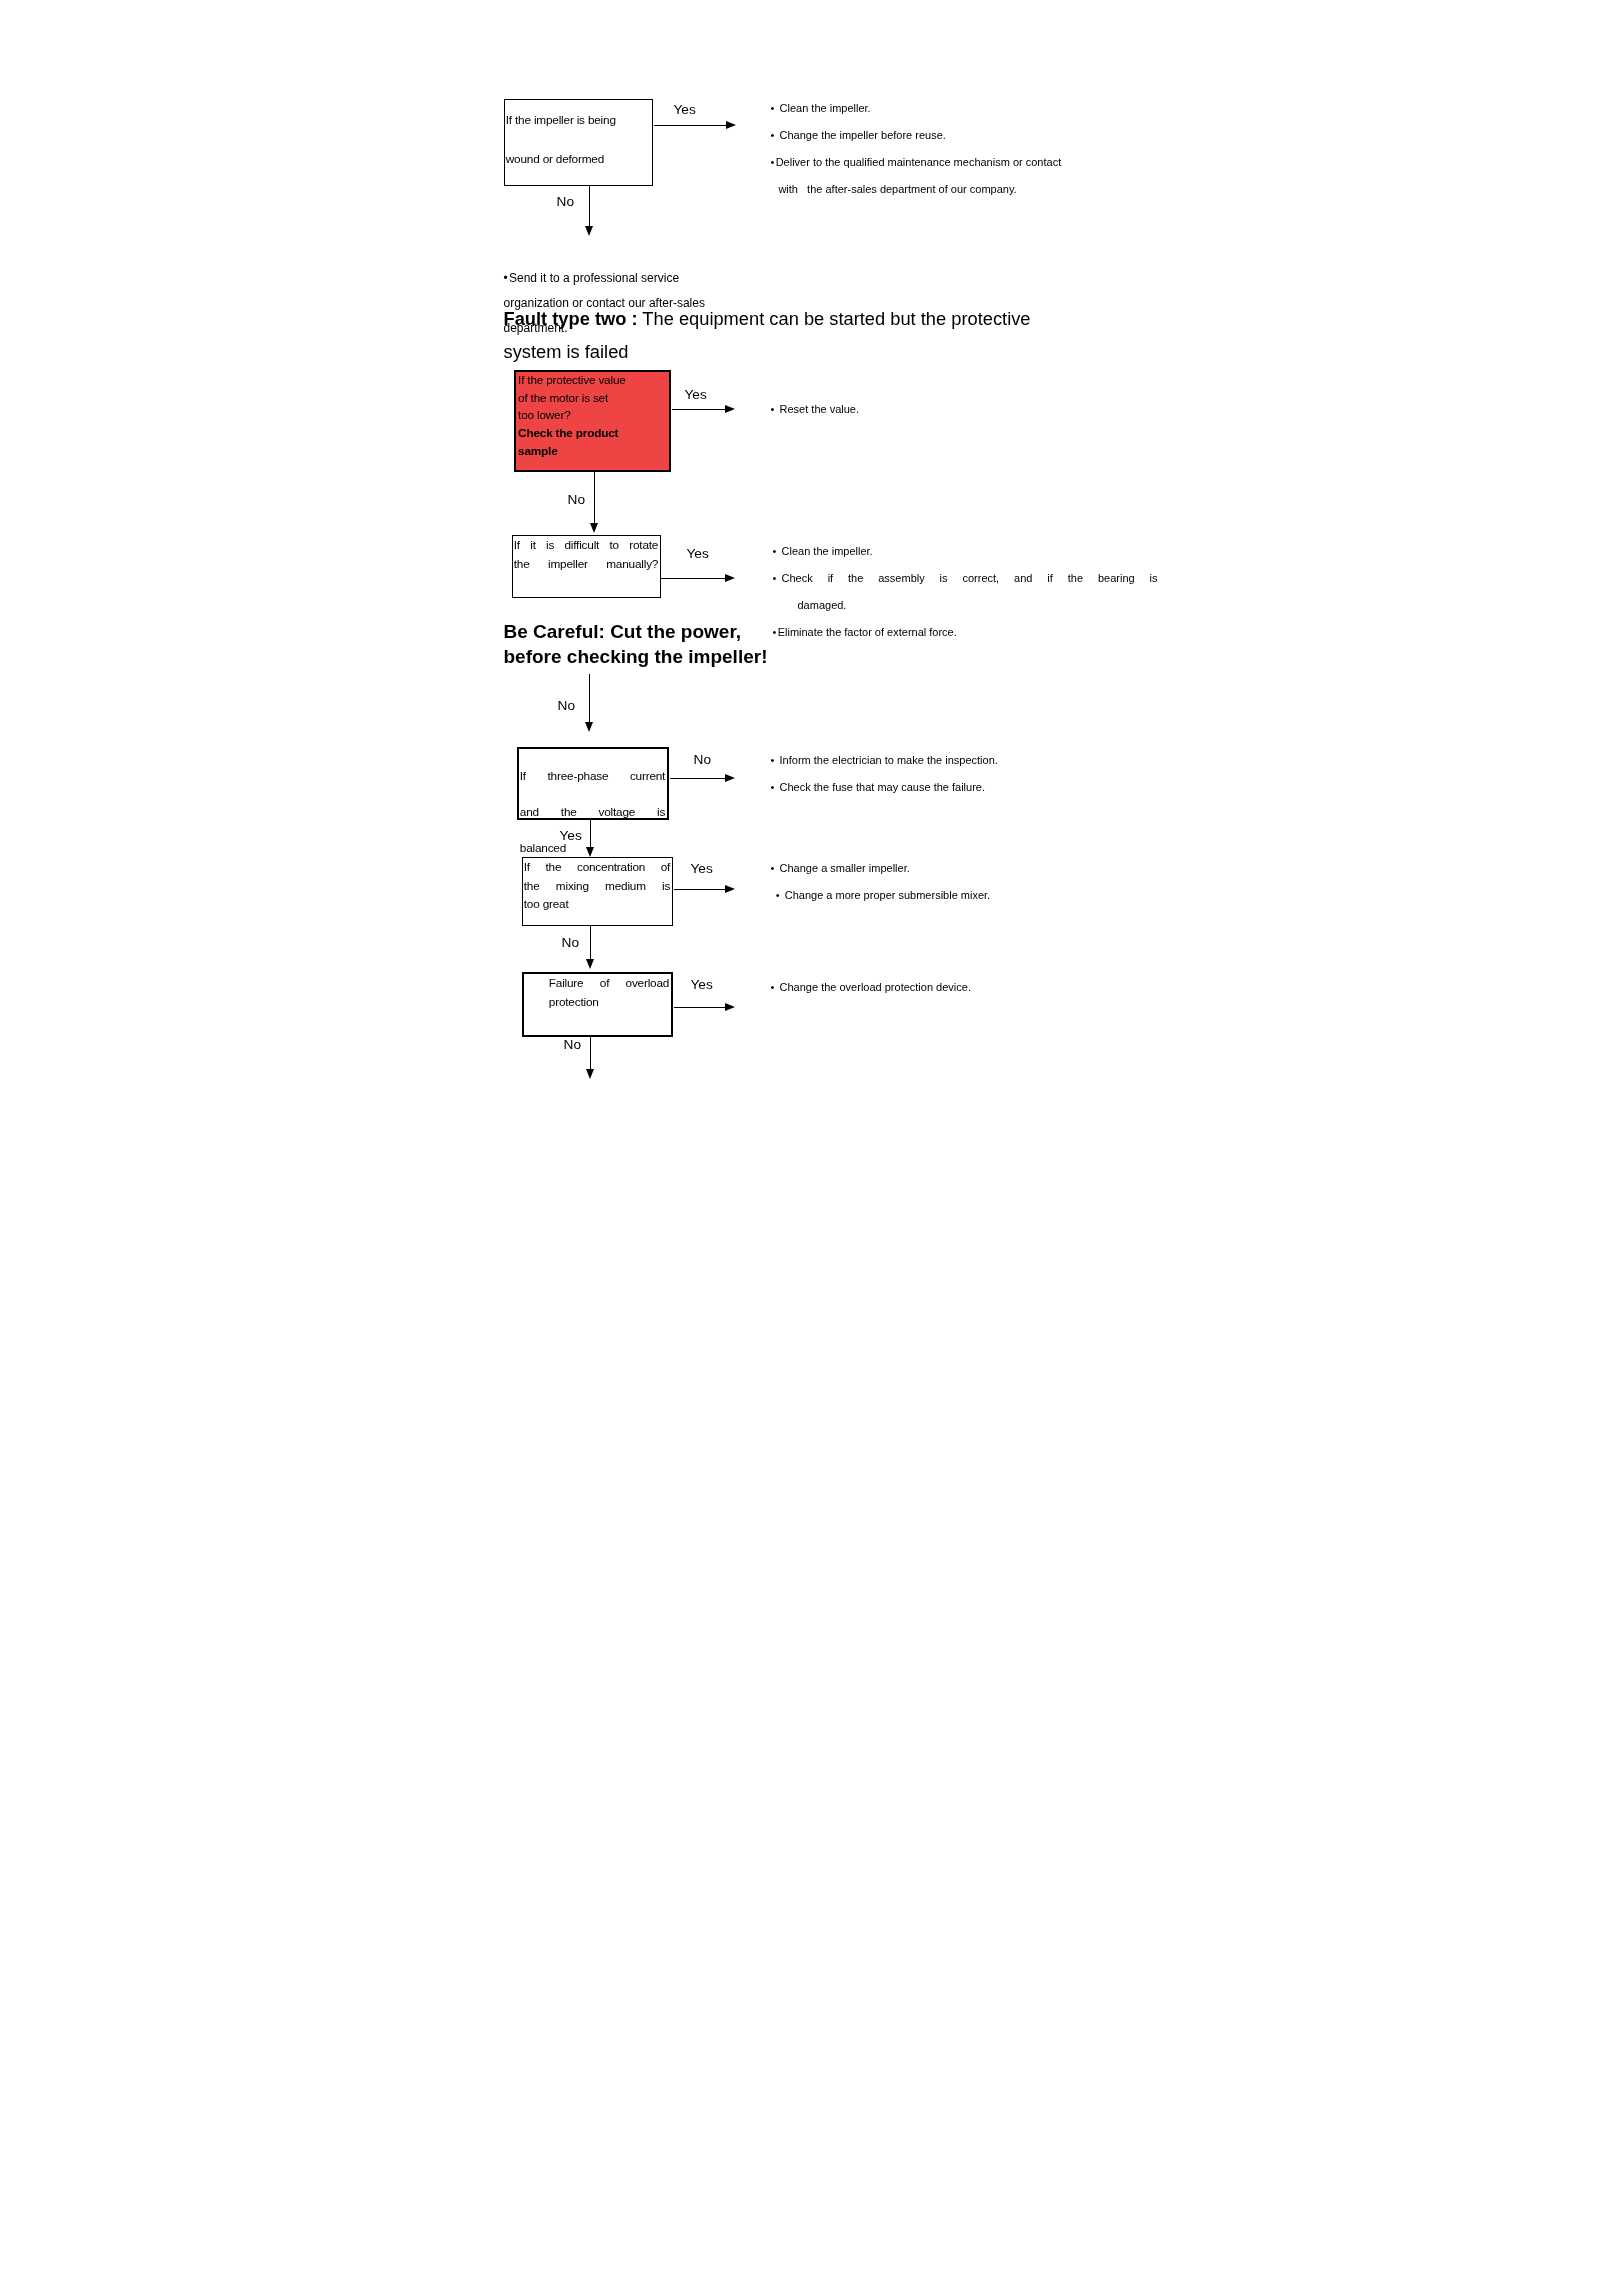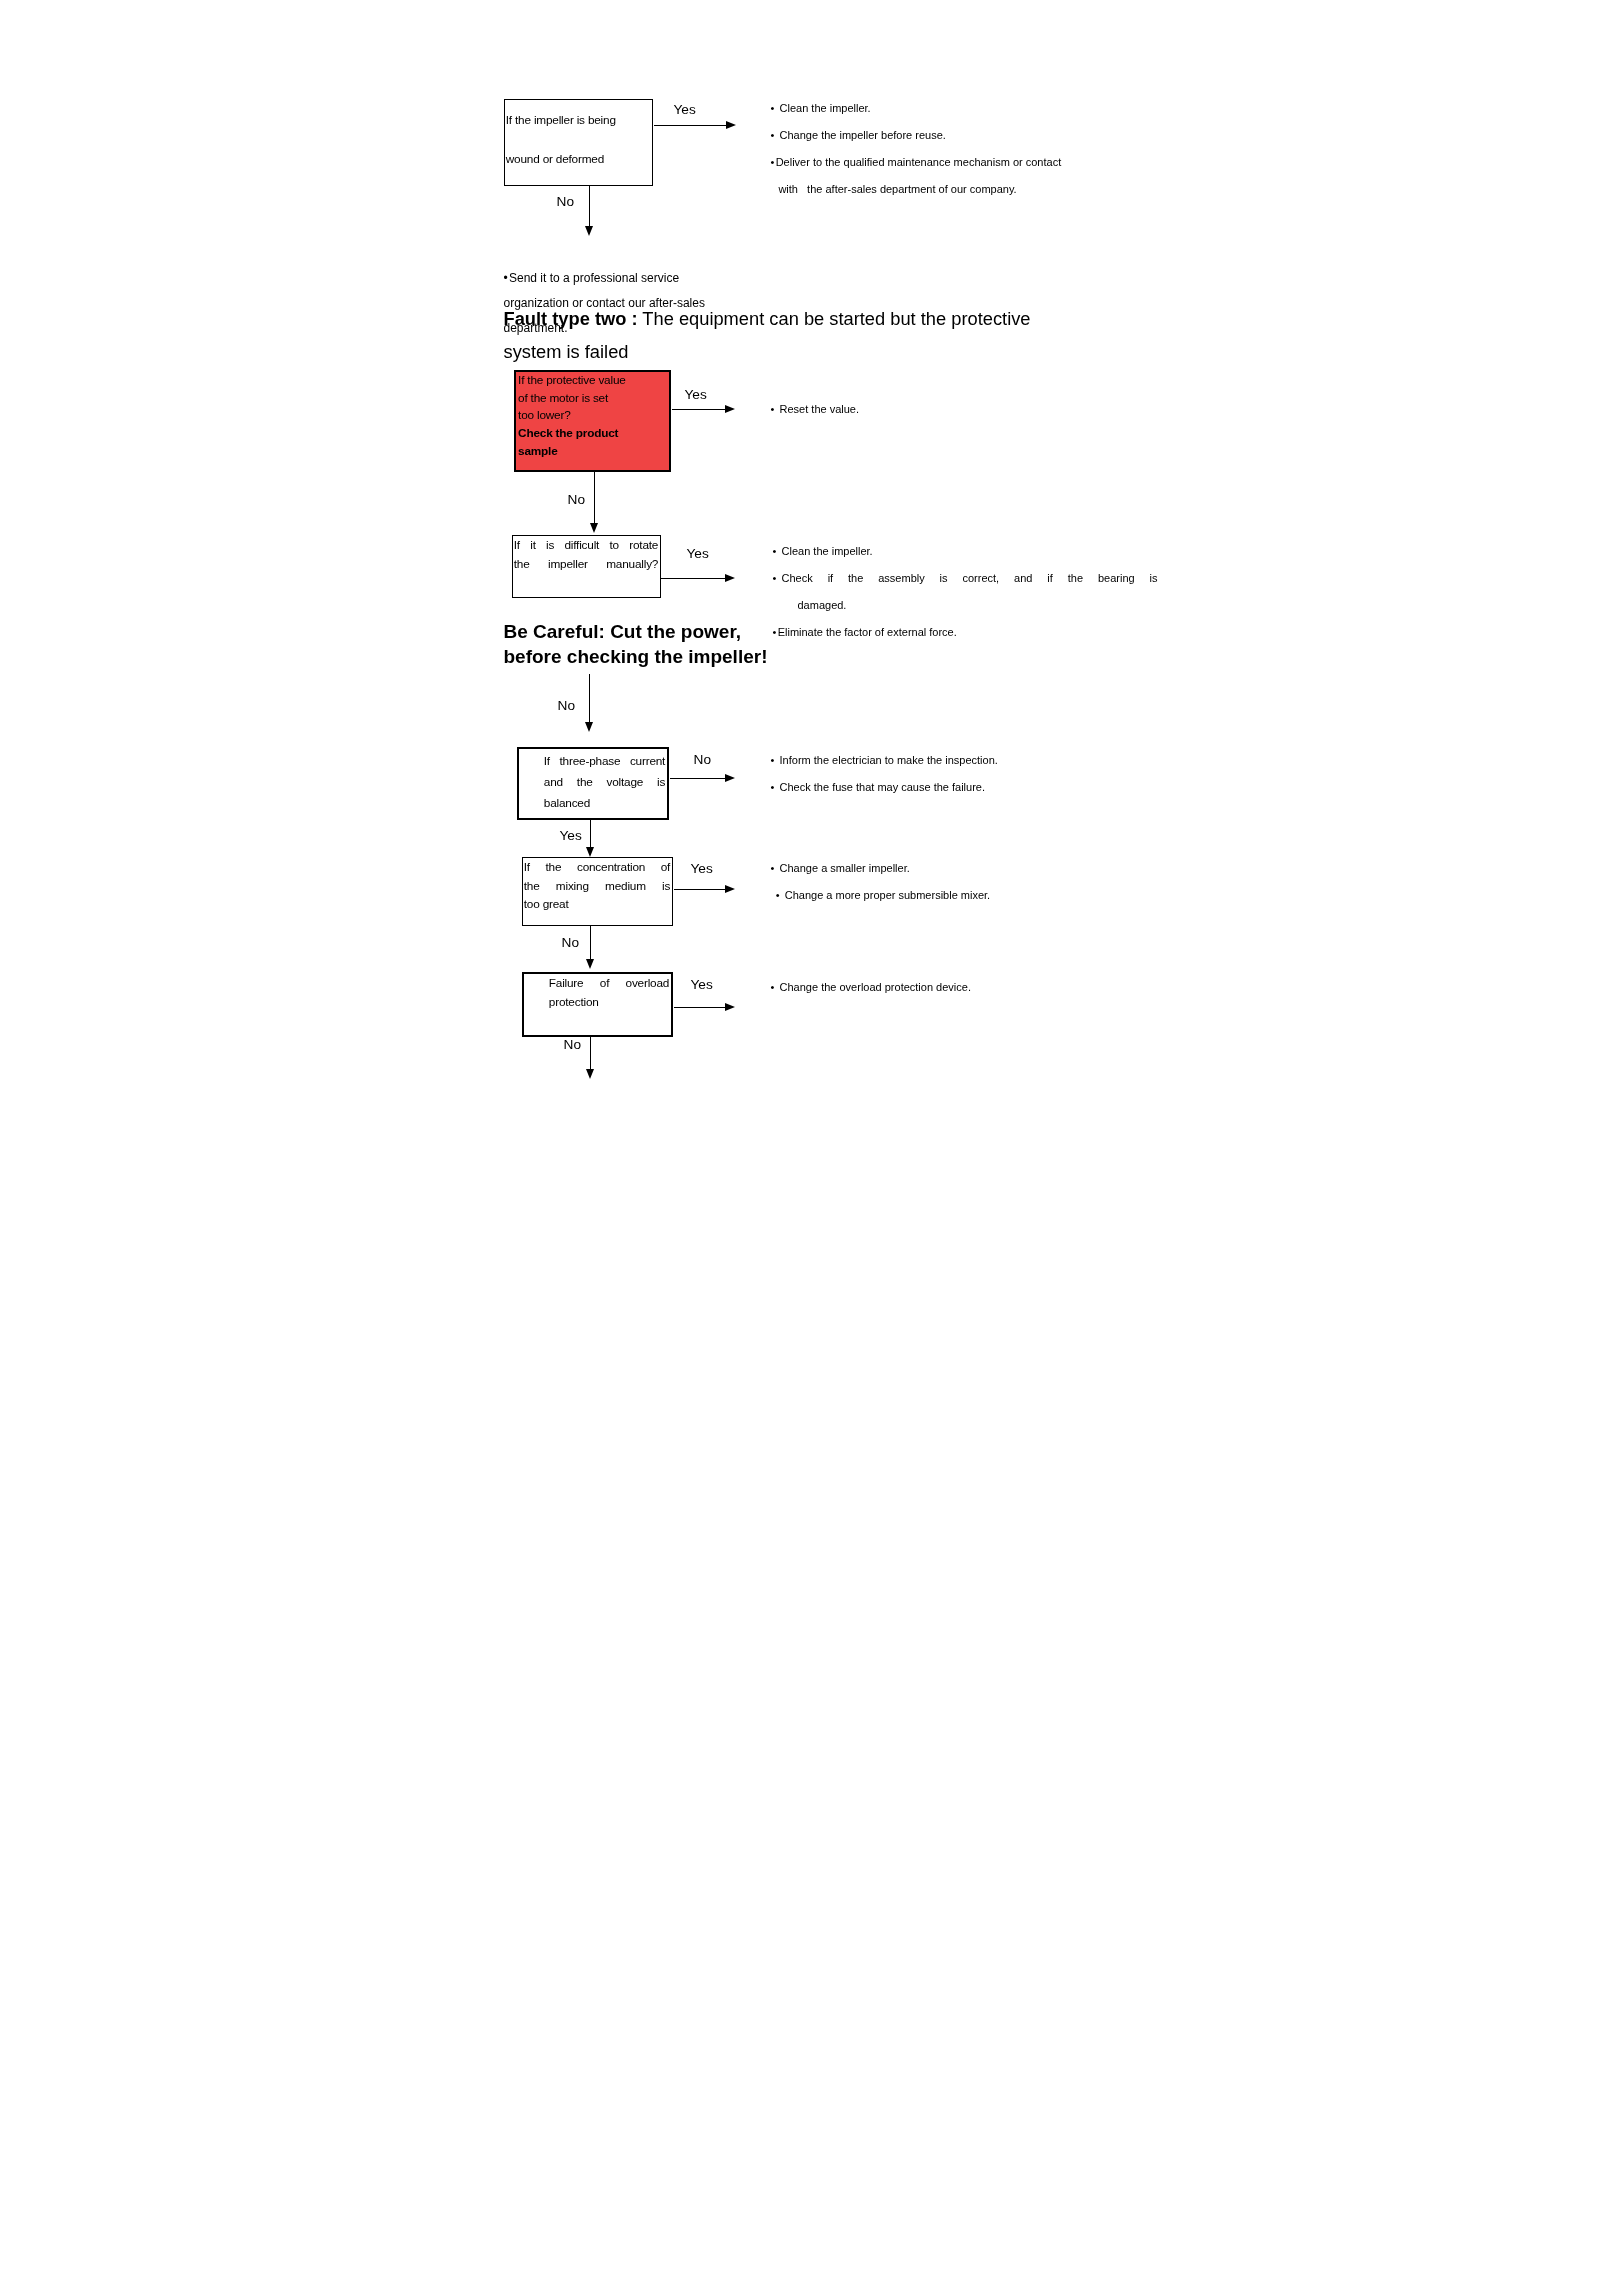--- a/index.html
+++ b/index.html
@@ -14,21 +14,21 @@
   .bx-line{font-size:11.8px;letter-spacing:-0.2px;line-height:17px;white-space:nowrap;padding:0 1.3px;}
   .jl{white-space:normal;text-align:justify;text-align-last:justify;}
   .bold{font-weight:bold;}
   .b1{left:98px;top:99px;width:149px;height:87px;}
   .b1 .bx-line{line-height:39px;padding-top:0.7px;}
   .b2{left:108px;top:370px;width:157px;height:102px;background:#ef4444;border-width:2px;}
   .b2 .bx-line{font-size:11.8px;line-height:17.7px;padding:0 2.6px;}
   .b3{left:106px;top:535px;width:149px;height:63px;}
   .b3 .bx-line{padding-top:1.3px;}
   .b4{left:111px;top:747px;width:152px;height:73px;border-width:2px;}
-  .b4 .bx-line{padding-top:4px;margin-left:24px;}
+  .b4 .bx-line{padding-top:19px;}
   .b5{left:116px;top:857px;width:151px;height:69px;}
   .b5 .bx-line{padding-top:1.3px;}
   .b6{left:116px;top:972px;width:151px;height:65px;border-width:2px;padding-left:24px;}
   .b6 .bx-line{padding-top:1.3px;}
   
   .lbl{position:absolute;font-size:13.7px;}
   .yes1{left:268px;top:102px;}   .no1{left:151px;top:194px;}
   .yes2{left:279px;top:387px;}   .no2{left:162px;top:492px;}
   .yes3{left:281px;top:546px;}   .no3{left:152px;top:698px;}
   .no4{left:288px;top:752px;}   .yes4{left:154px;top:828px;}

